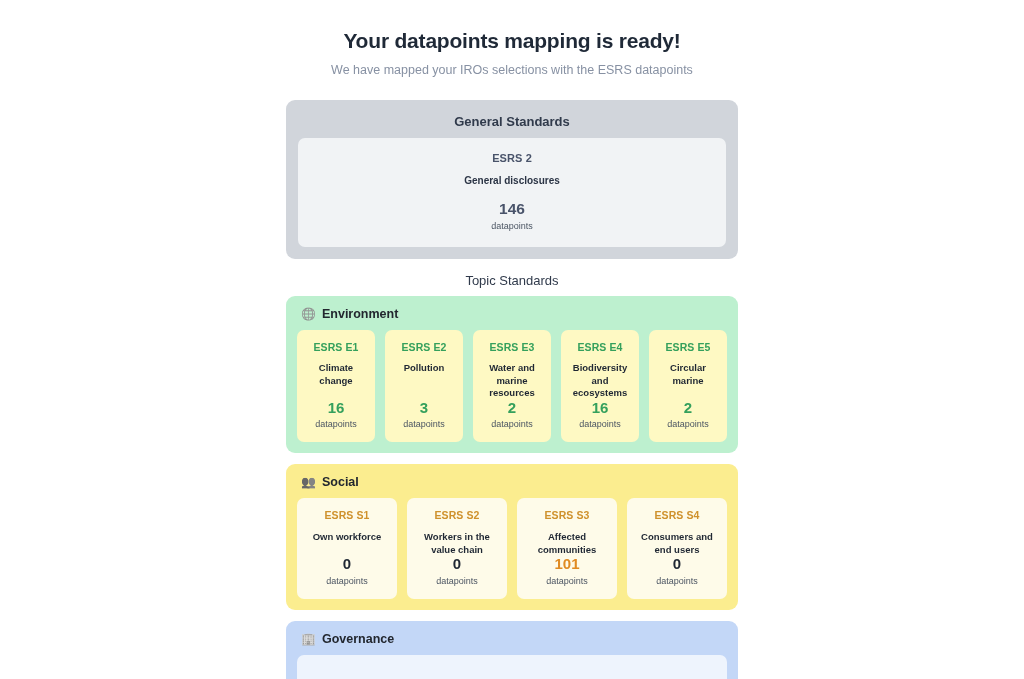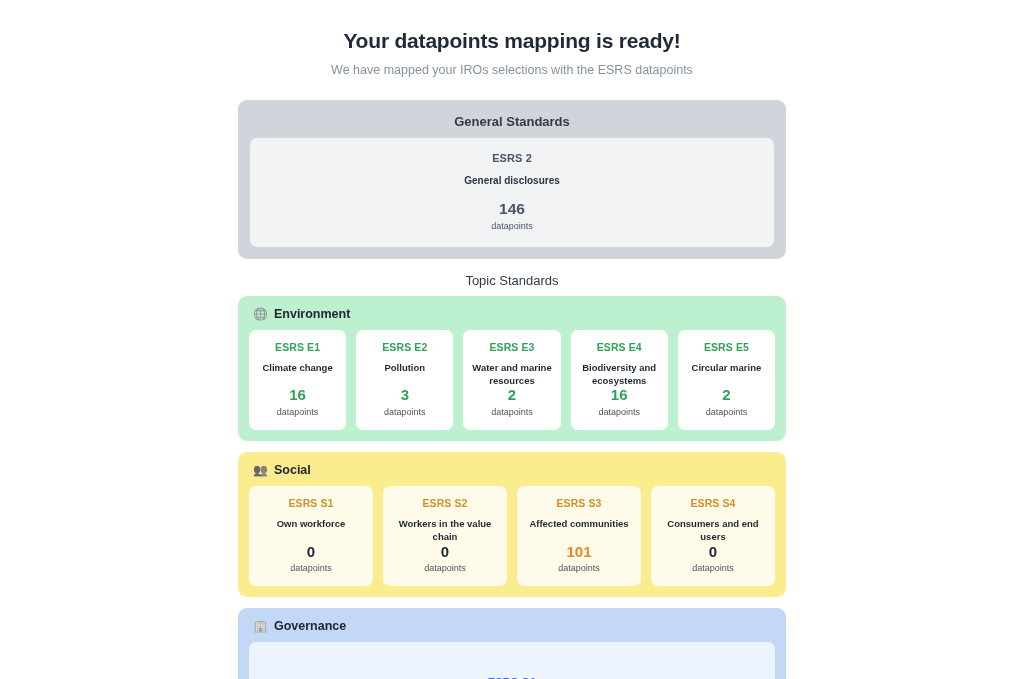--- a/index.html
+++ b/index.html
@@ -42,21 +42,21 @@
   .subhead {
     margin-top: 10px;
     font-size: 12.5px;
     color: #8791a3;
     text-align: center;
     font-weight: normal;
   }
 
   
   .block {
-    width: 548px;
+    width: 452px;
     border-radius: 9px;
   }
 
   .general-block {
     background: #d1d5db;
     padding: 10px 12px 12px 12px;
     margin-top: 23px;
   }
 
   .general-title {
@@ -150,21 +150,21 @@
     padding: 14px 10px 15px 10px;
     text-align: center;
   }
   .general-card .card-code { color: #49536a; font-size: 11px; font-weight: bold; }
   .general-card .card-name { margin-top: 10px; color: #2b3445; font-size: 10px; }
   .general-card .card-count { margin-top: 12px; color: #49536a; font-size: 15.5px; }
   .general-card .card-unit { margin-top: 5px; }
 
   
   .env-block { background: #bdf0cf; }
-  .env-block .card { background: #ffffff; }
+  .env-block .card { background: #fef9c3; }
   .env-block .card-code { color: #34a05c; }
   .env-block .card-count { color: #34a05c; }
 
   
   .soc-block { background: #fbed8f; }
   .soc-block .card { background: #fefbe9; }
   .soc-block .card-code { color: #cf912c; }
   .soc-block .card-count { color: #1f2733; }
   .soc-block .card-count.highlight { color: #e08b23; }
 

